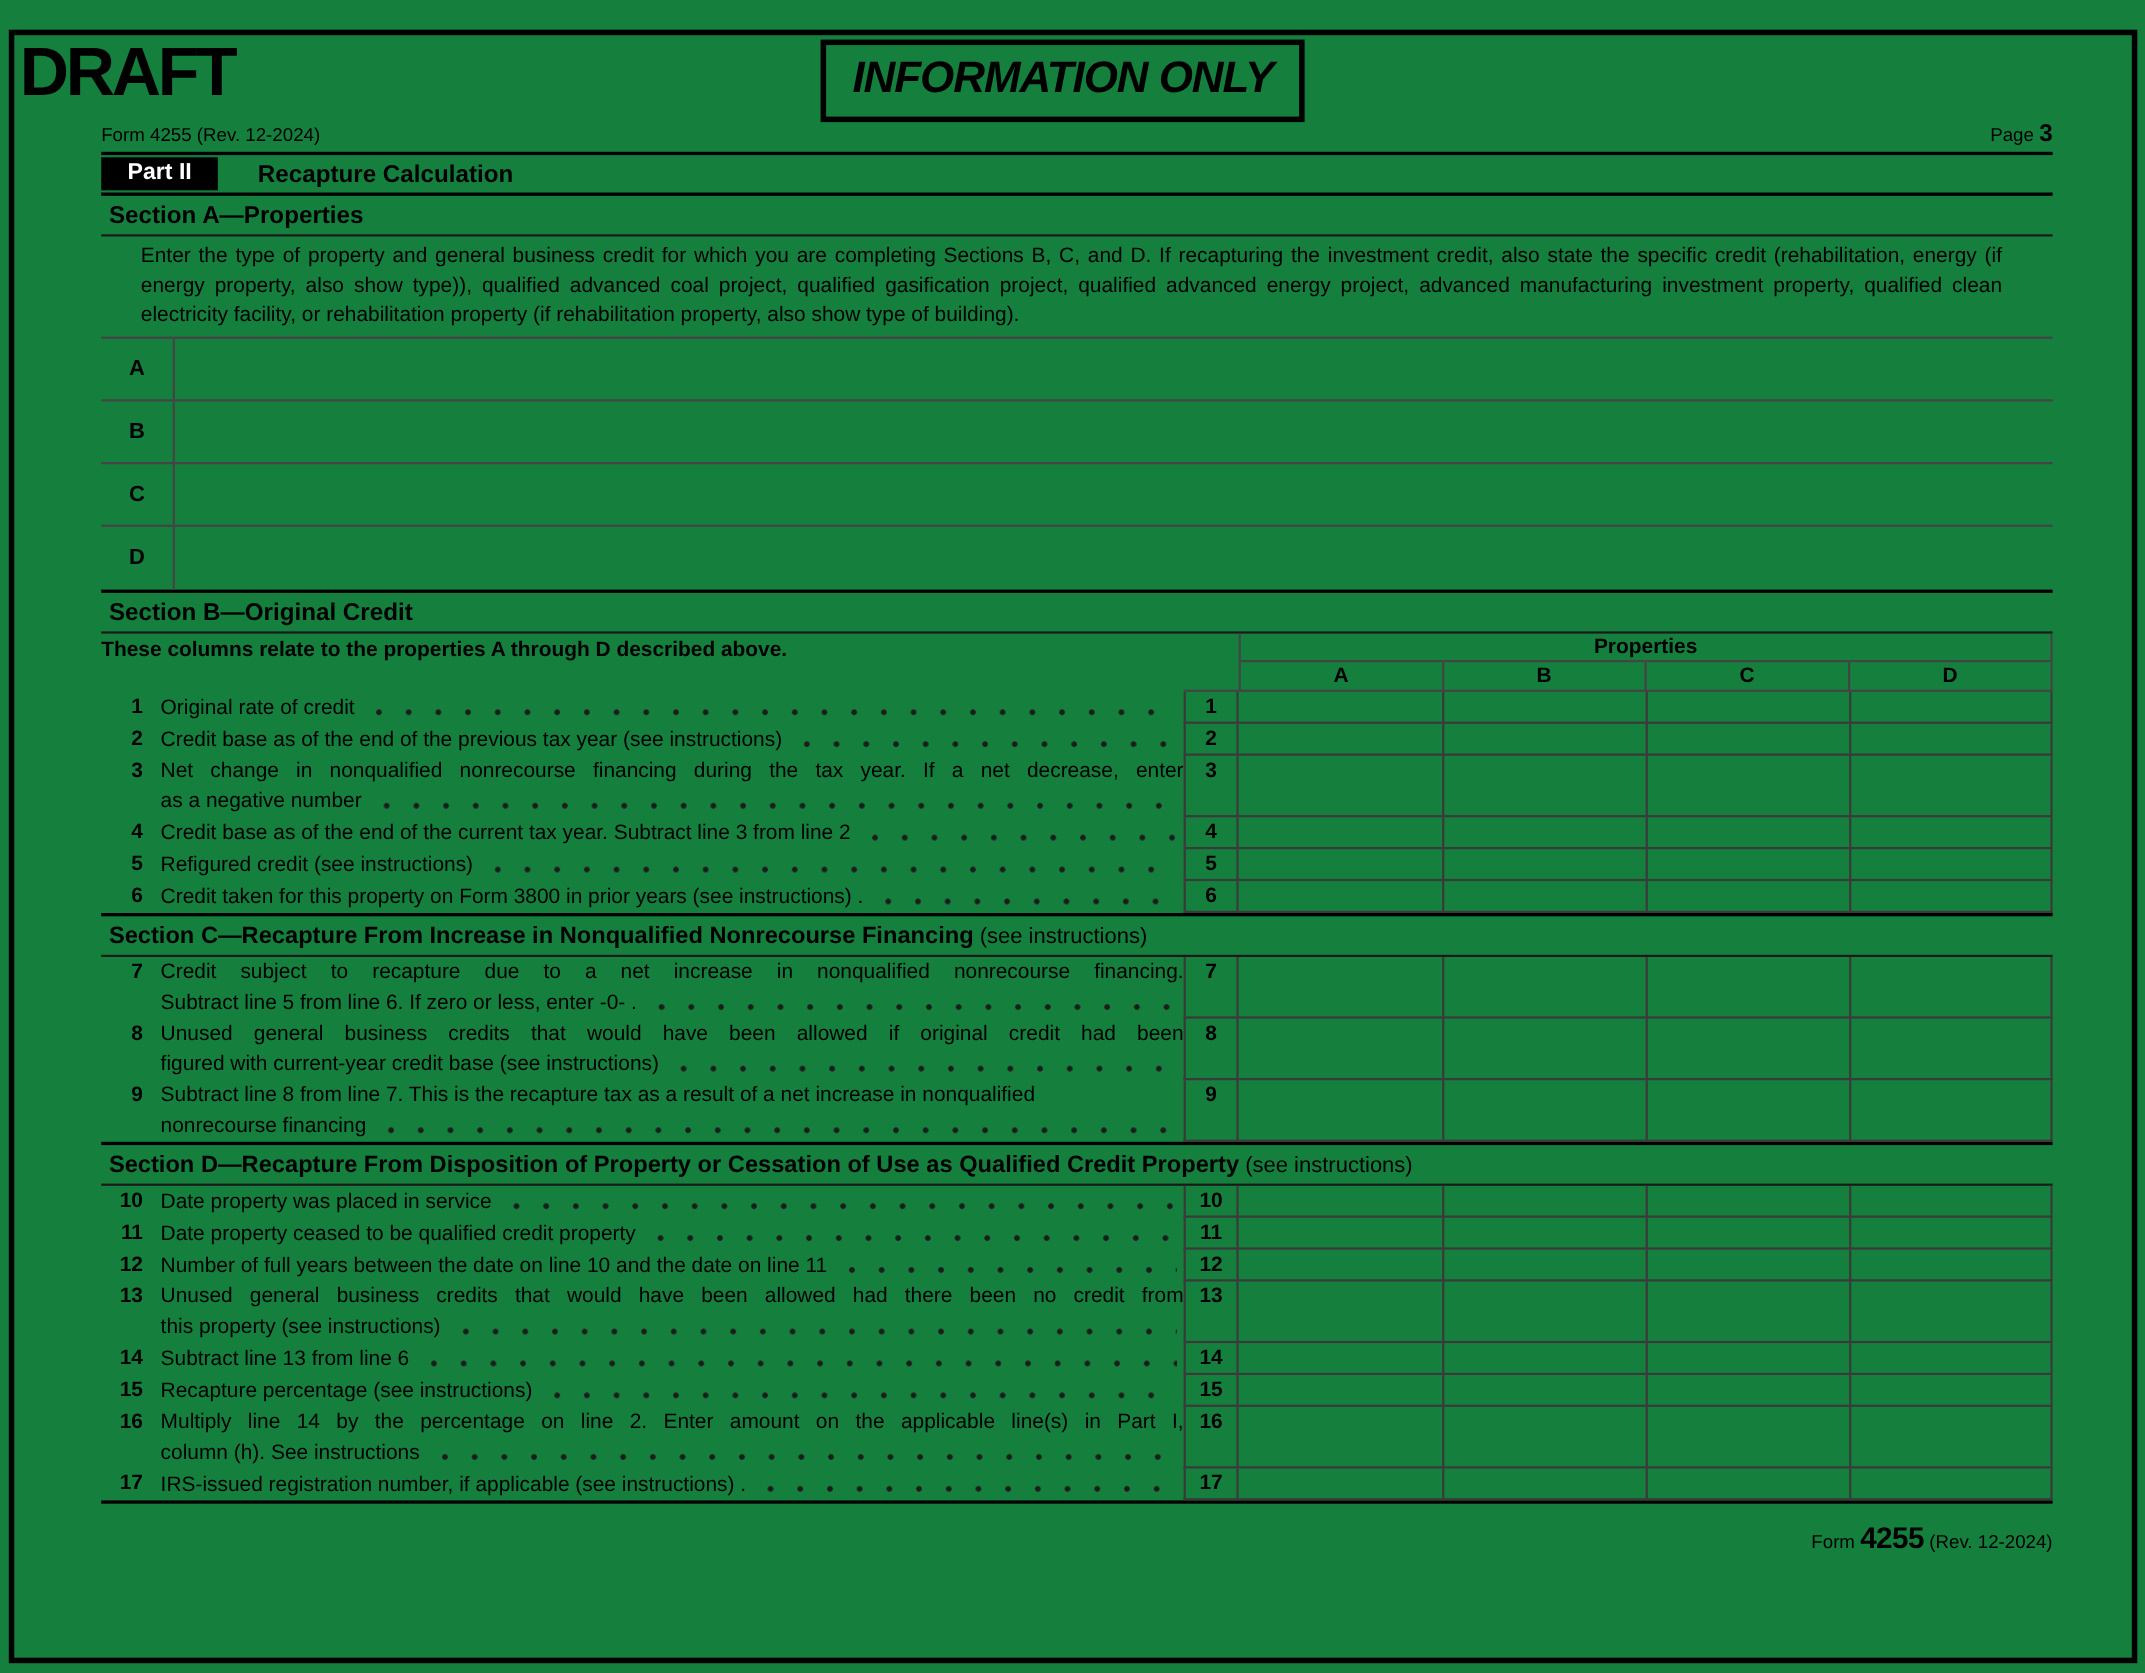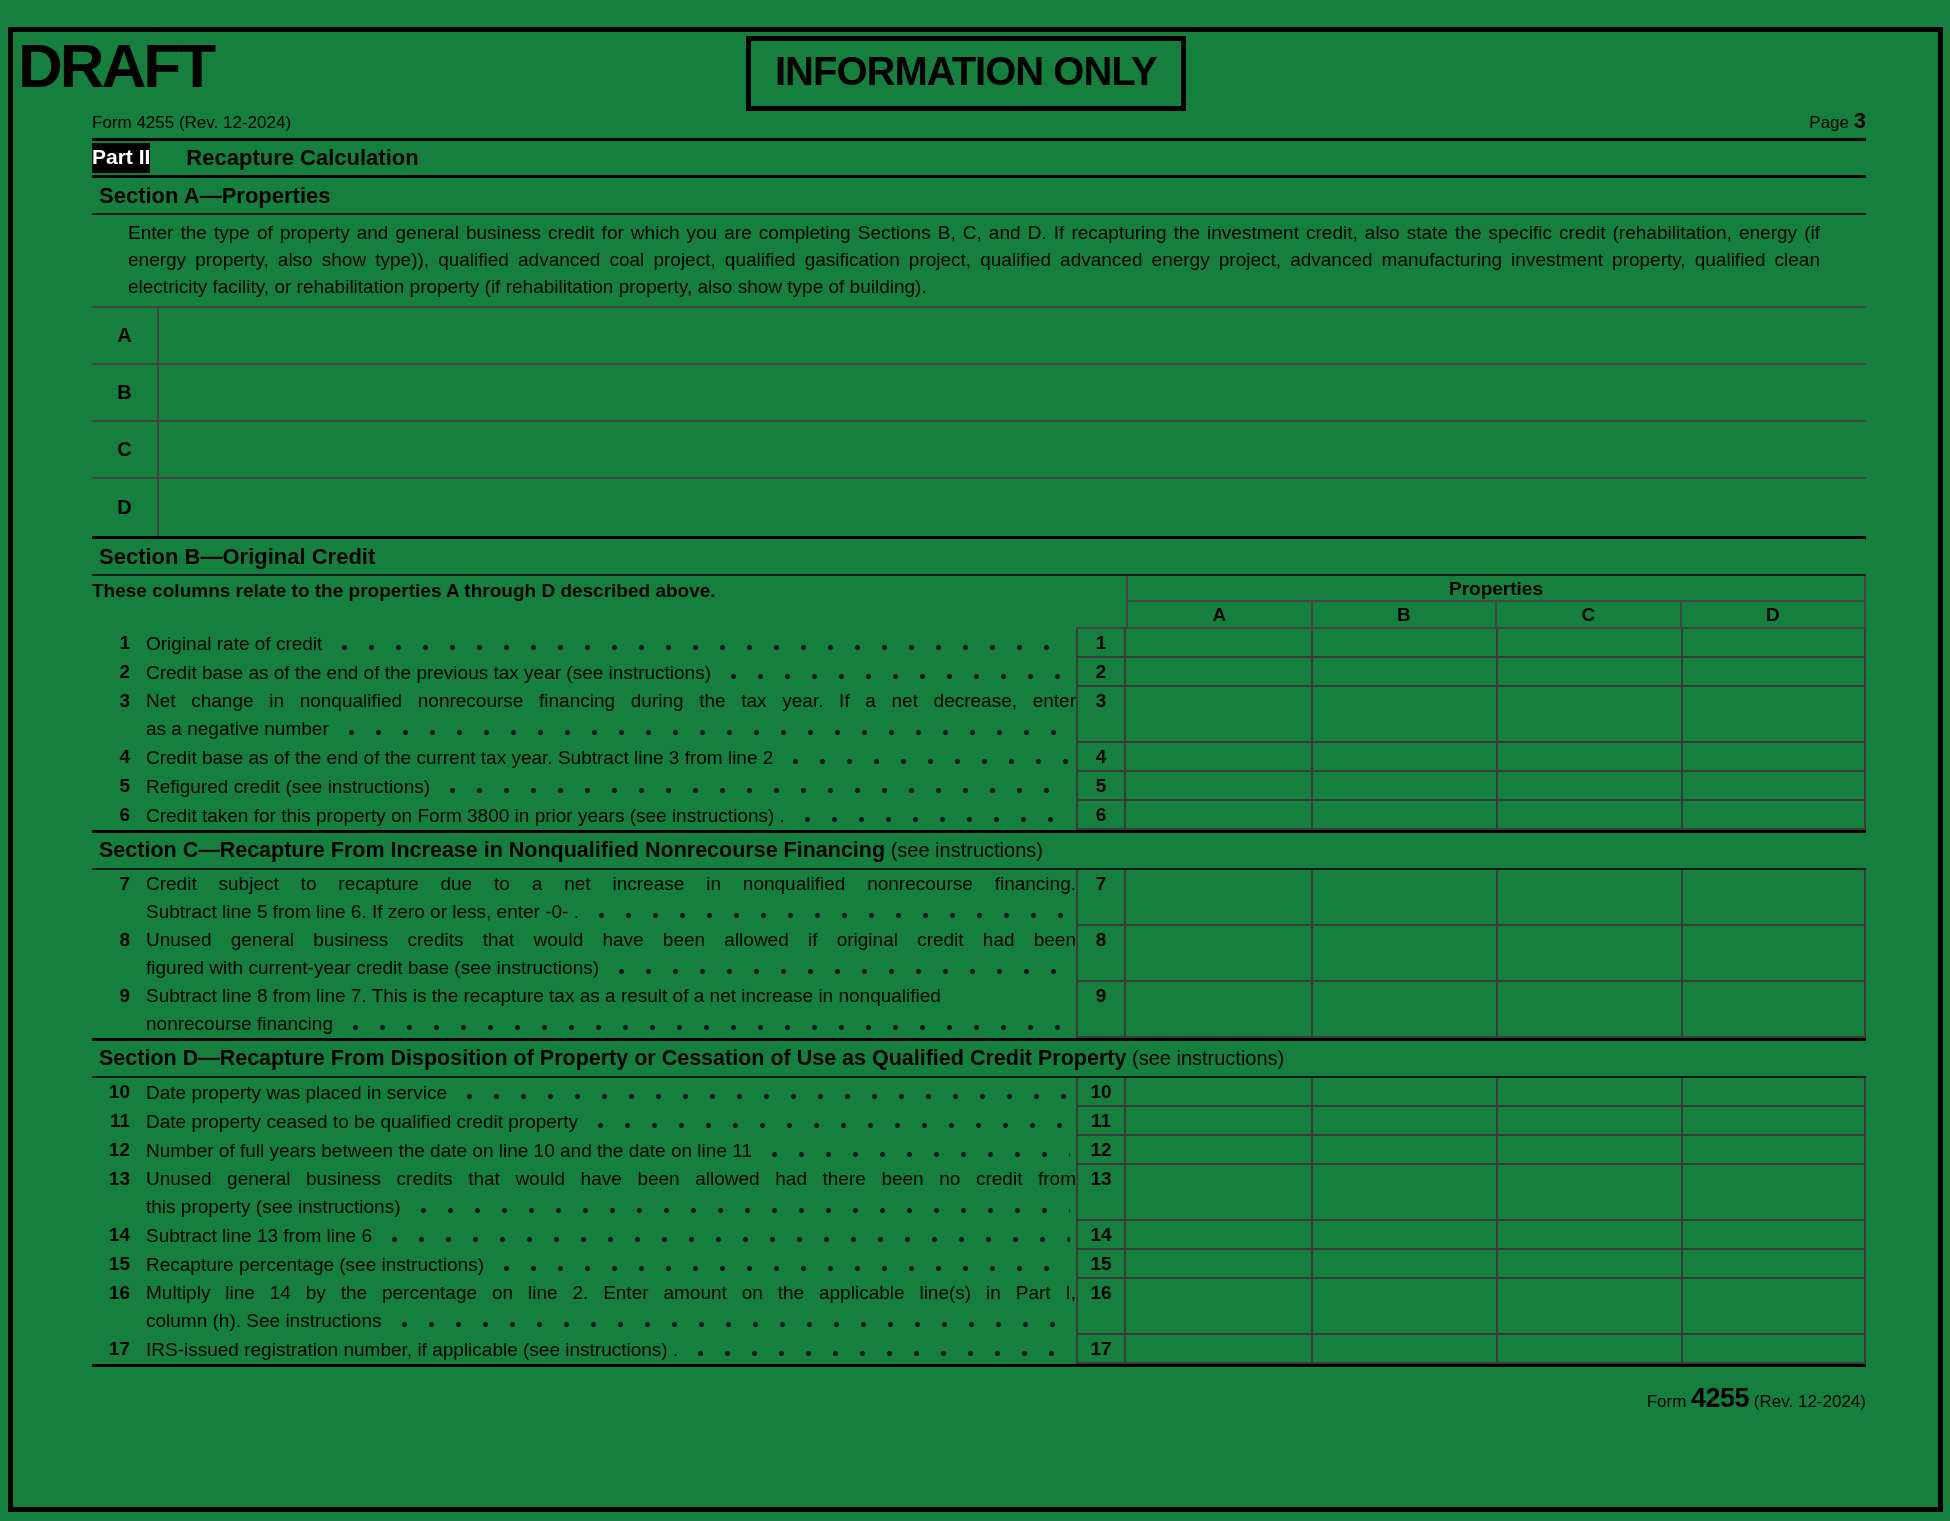--- a/index.html
+++ b/index.html
@@ -2,29 +2,29 @@
 <html><head>
 <meta charset="utf-8">
 <style>
   * { margin:0; padding:0; box-sizing:border-box; }
   html,body { background:#fff; }
   body { font-family:"Liberation Sans", sans-serif; color:#000; }
   .page { position:relative; width:1950px; height:1521px; background:#15803d; overflow:hidden; }
   .frame { position:absolute; left:8px; top:27px; right:7px; bottom:9px; border:5px solid #000; }
 
   .draft { position:absolute; left:18px; top:30px; font-size:62px; font-weight:800; letter-spacing:-3px; }
-  .stamp { position:absolute; left:746px; top:36px; border:5px solid #000; padding:8px 24px 12px; font-size:40px; font-weight:800; letter-spacing:-1px; }
+  .stamp { position:absolute; left:746px; top:36px; border:5px solid #000; padding:8px 24px 12px; font-size:40px; font-weight:800; letter-spacing:-1px;font-style:italic; }
 
   .content { position:absolute; left:92px; top:108px; width:1774px; }
 
   .topline { display:flex; justify-content:space-between; align-items:baseline; padding-bottom:4px; font-size:17px; }
   .pagenum b { font-size:22px; }
 
   .part2bar { border-top:3px solid #000; border-bottom:3px solid #000; display:flex; align-items:center; padding:2px 0; }
-  .part2label { background:#000; color:#fff; font-weight:bold; font-size:21px; padding:2px 0 4px; }
+  .part2label { background:#000; color:#fff; font-weight:bold; font-size:21px; padding:2px 24px 4px; }
   .part2title { margin-left:36px; font-size:22px; font-weight:bold; }
 
   .sechead { font-size:22px; font-weight:bold; padding:5px 0 4px 7px; border-bottom:2px solid #1a1a1a; }
   .sechead.secb { border-top:3px solid #000; }
 
   .para { margin:4px 0 6px 36px; width:1692px; font-size:19px; line-height:27px; text-align:justify; }
 
   .sa-rows { border-top:2px solid #444; }
   .sa-row { display:flex; height:57px; border-bottom:2px solid #444; }
   .sa-row:last-child { border-bottom:none; }

